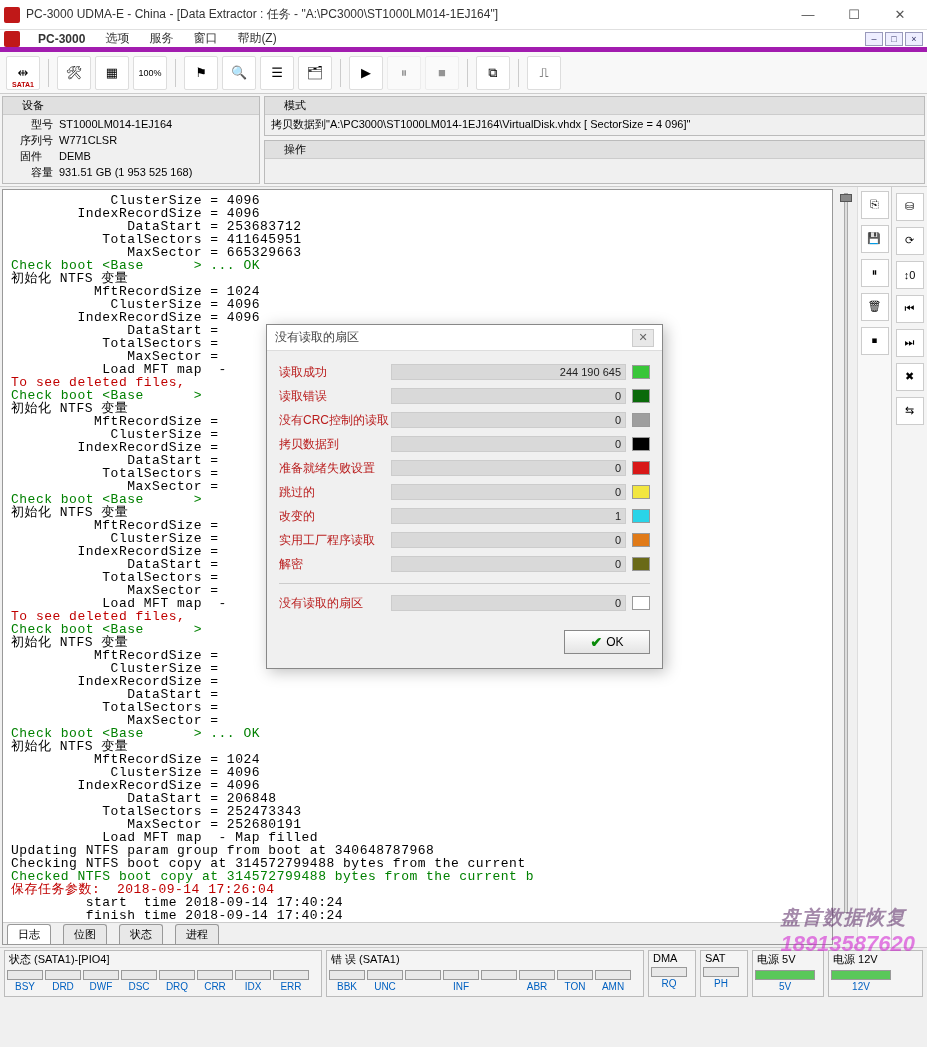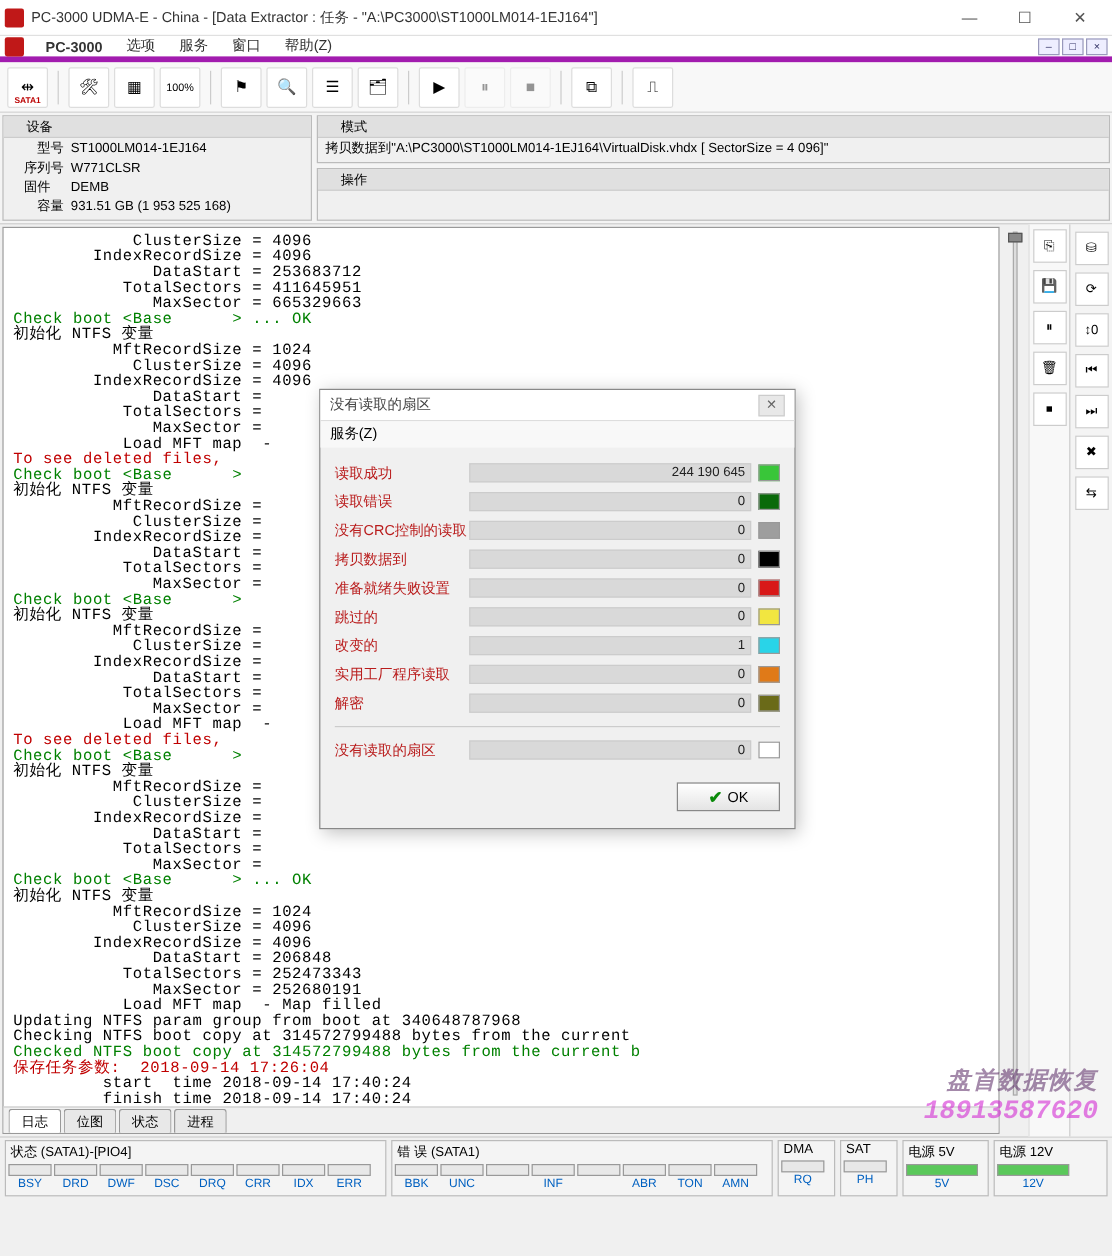--- a/index.html
+++ b/index.html
@@ -22,21 +22,21 @@
 .info-box { border: 1px solid #bbb; background: #f0f0f0; margin: 2px; }
 .info-box .hdr { background: #e0e0e0; padding: 1px 19px; font-size: 11px; border-bottom: 1px solid #ccc; }
 .info-box .content { padding: 2px 6px; font-size: 11px; line-height: 1.45; }
 .info-left { width: 258px; }
 .info-right { flex: 1; display: flex; flex-direction: column; }
 .main-area { display: flex; height: 760px; }
 .log-wrap { flex: 1; position: relative; background: #fff; border: 1px solid #999; margin: 2px; }
 .log { font-family: "Courier New", monospace; font-size: 13px; line-height: 1.0; white-space: pre; padding: 4px 8px; color: #000; letter-spacing: 0.5px; }
 .log .green { color: #008000; }
 .log .red { color: #c00000; }
-.tabs-row { position: absolute; bottom: 0; left: 0; right: 0; height: 22px; background: #f0f0f0; border-top: 1px solid #ccc; display: flex; align-items: flex-end; padding-left: 4px; }
+.tabs-row { position: absolute; bottom: 0; left: 0; right: 0; height: 22px; background: #f0f0f0; border-top: 1px solid #ccc; display: flex; align-items: flex-end; padding-left: 4px; gap: 10px; }
 .tab { padding: 2px 10px; border: 1px solid #999; border-bottom: none; background: #e8e8e8; margin-right: 2px; font-size: 11px; border-radius: 3px 3px 0 0; }
 .tab.active { background: #fff; }
 .vtoolbar-out { width: 36px; background: #f4f4f4; border-left:1px solid #ccc; display:flex; flex-direction:column; align-items:center; padding-top:6px; gap:6px;}
 .vtbtn { width:28px; height:28px; border:1px solid #ccc; background:#fff; display:flex; align-items:center; justify-content:center; font-size:11px;}
 .vslider { width: 22px; flex: 0 0 auto; padding: 6px 0; }
 .vslider .track { width: 4px; height: 720px; background: #ddd; margin: 0 auto; position: relative; border:1px solid #aaa;}
 .vslider .thumb { position: absolute; top: 0; left: -5px; width: 12px; height: 8px; background: #888; border:1px solid #555;}
 .vtoolbar-in { width: 34px; display:flex; flex-direction:column; align-items:center; padding-top:4px; gap:6px; background:#f8f8f8; border-left:1px solid #ddd;}
 .statusbar { height: 52px; background: #f0f0f0; border-top: 1px solid #ccc; display: flex; padding: 2px 4px; gap: 4px; }
 .sbox { border: 1px solid #bbb; background: #f4f4f4; flex: 0 0 auto; }
@@ -56,21 +56,21 @@
 .dialog .dbody { padding: 12px 12px 4px 12px; }
 .drow { display: flex; align-items: center; margin-bottom: 6px; height: 18px; }
 .drow .dlbl { width: 112px; font-size: 12px; color: #b91c1c; }
 .drow .dbar { flex: 1; height: 16px; background: #d9d9d9; border:1px solid #ccc; position: relative; }
 .drow .dbar .dval { position: absolute; right: 4px; top: 0; font-size: 11px; color: #222; line-height:14px;}
 .drow .dcol { width: 18px; height: 14px; margin-left: 6px; border:1px solid #999;}
 .dsep { height: 1px; background: #ccc; margin: 10px 0; }
 .dbtns { display: flex; justify-content: flex-end; padding: 8px 12px 14px 0; }
 .okbtn { width: 86px; height: 24px; border: 1px solid #888; background: linear-gradient(#fff,#e4e4e4); display:flex; align-items:center; justify-content:center; gap:4px; font-size:12px;}
 .okbtn .chk { color: #0a8a0a; font-weight:bold; font-size:14px;}
-.watermark { position:absolute; right:12px; bottom:108px; text-align:right; font-size:20px; opacity:0.55; font-style:italic;font-family:Liberation Mono, monospace;}
+.watermark { position:absolute; right:12px; bottom:90px; font-size:20px; opacity:0.55; font-style:italic;}
 .watermark .zh { color:#5a2a66; font-weight:bold; letter-spacing:1px;}
 .watermark .ph { color:#d11ad1; font-weight:bold; font-size:22px;}
 </style>
 </head>
 <body>
 
 <div class="titlebar">
   <div class="app-icon"></div>
   <div class="title">PC-3000 UDMA-E - China - [Data Extractor : 任务 - "A:\PC3000\ST1000LM014-1EJ164"]</div>
   <div class="win-controls">
@@ -280,21 +280,20 @@
       </div>
   </div>
 </div>
 
 <div class="dialog">
   <div class="dtitle">
     <span>没有读取的扇区</span>
     <div class="spacer"></div>
     <div class="dclose">✕</div>
   </div>
-  <div class="dmenu">服务(Z)</div>
   <div class="dbody" id="dbody">
       <div class="drow">
         <div class="dlbl">读取成功</div>
         <div class="dbar">
           <span class="dval">244 190 645</span>
         </div>
         <div class="dcol" style="background:#39c639"></div>
       </div>
       <div class="drow">
         <div class="dlbl">读取错误</div>

